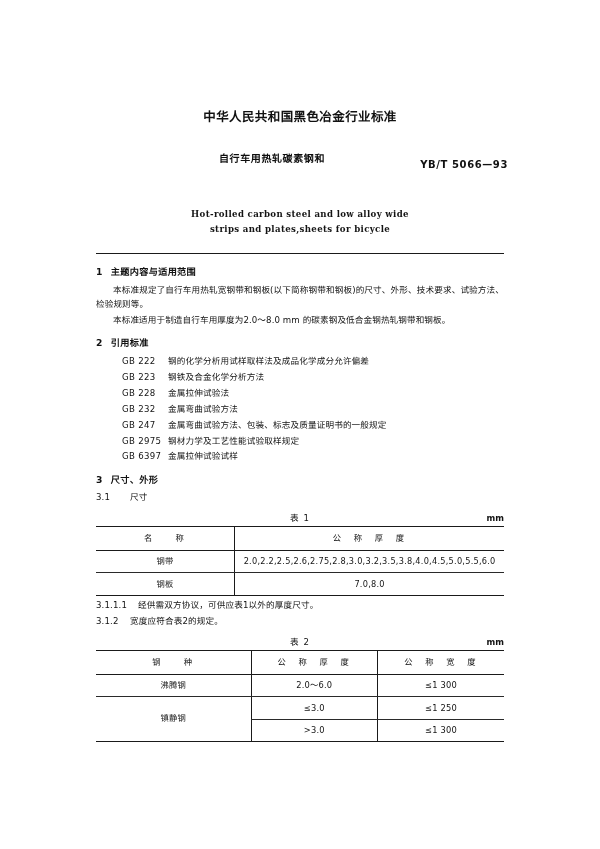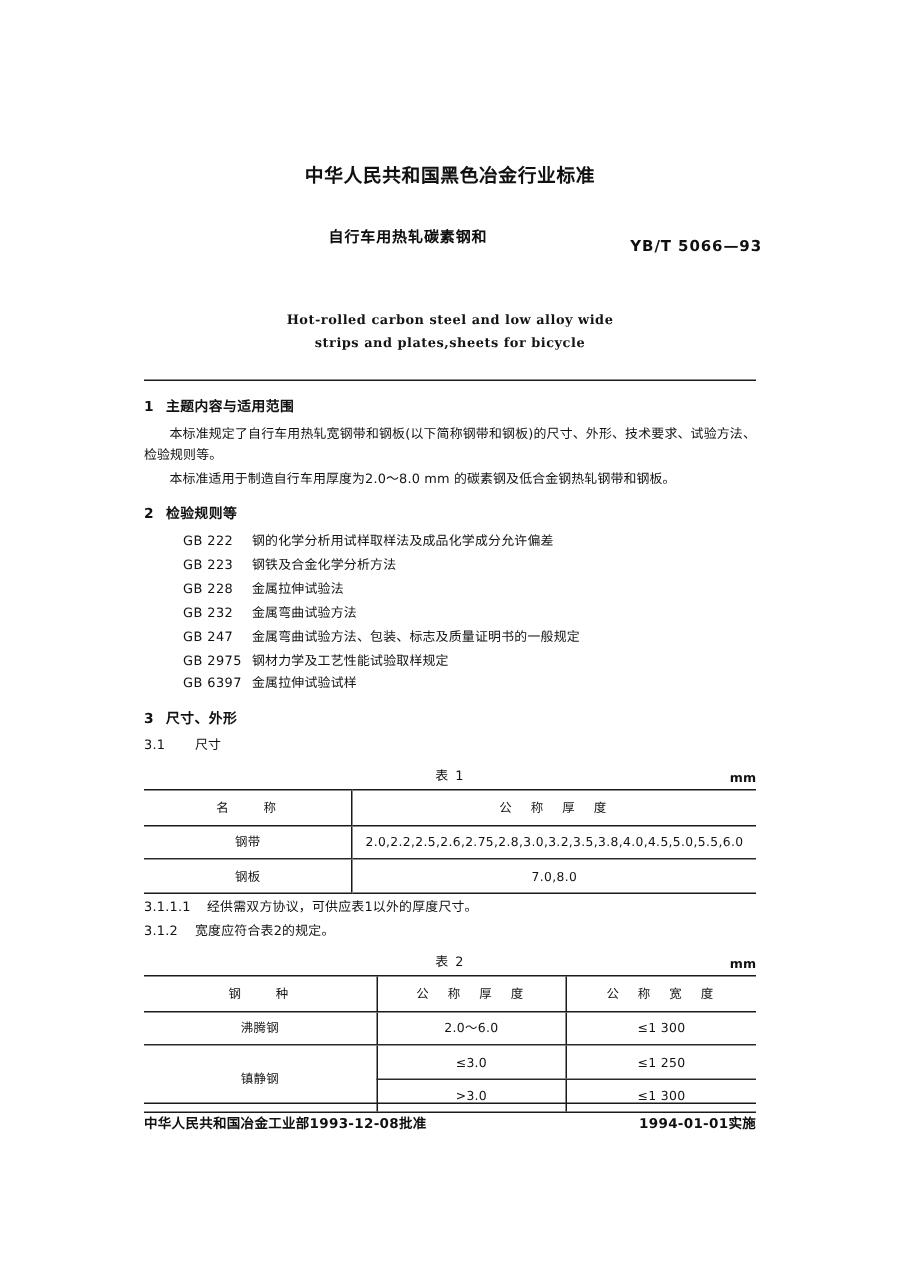--- a/index.html
+++ b/index.html
@@ -177,20 +177,21 @@
   table.std tbody tr:last-child td {
     border-bottom: 1.3px solid #1a1a1a;
   }
   table.std .vdiv { border-left: 0.8px solid #1a1a1a; }
   table.std td.vals {
     letter-spacing: 0.25px;
     font-size: 8.2px;
   }
   table.std td.rowspan-cell {
     border-bottom: 1.3px solid #1a1a1a;
+    font-family: Liberation Serif, serif;
   }
   .name-cell { letter-spacing: 2.4px; }
 
   
   .footer {
     position: absolute;
     left: 96px;
     right: 96px;
     bottom: 94px;
   }
@@ -234,21 +235,21 @@
 
   <div class="body">
 
     <div class="sec-head">
       <span class="num">1</span><span>主题内容与适用范围</span>
     </div>
     <p class="para">本标准规定了自行车用热轧宽钢带和钢板(以下简称钢带和钢板)的尺寸、外形、技术要求、试验方法、检验规则等。</p>
     <p class="para">本标准适用于制造自行车用厚度为2.0～8.0 mm 的碳素钢及低合金钢热轧钢带和钢板。</p>
 
     <div class="sec-head">
-      <span class="num">2</span><span>检验规则等</span>
+      <span class="num">2</span><span>引用标准</span>
     </div>
     <ul class="ref-list">
       <li><span class="code">GB 222</span><span>钢的化学分析用试样取样法及成品化学成分允许偏差</span></li>
       <li><span class="code">GB 223</span><span>钢铁及合金化学分析方法</span></li>
       <li><span class="code">GB 228</span><span>金属拉伸试验法</span></li>
       <li><span class="code">GB 232</span><span>金属弯曲试验方法</span></li>
       <li><span class="code">GB 247</span><span>金属弯曲试验方法、包装、标志及质量证明书的一般规定</span></li>
       <li><span class="code">GB 2975</span><span>钢材力学及工艺性能试验取样规定</span></li>
       <li><span class="code">GB 6397</span><span>金属拉伸试验试样</span></li>
     </ul>
@@ -320,21 +321,14 @@
           <tr>
             <td class="vdiv">&gt;3.0</td>
             <td class="vdiv">≤1 300</td>
           </tr>
         </tbody>
       </table>
     </div>
 
   </div>
 
-  <div class="footer">
-    <div class="rule"></div>
-    <div class="row">
-      <span>中华人民共和国冶金工业部1993-12-08批准</span>
-      <span>1994-01-01实施</span>
-    </div>
-  </div>
 
 </div>
 
 </body></html>

